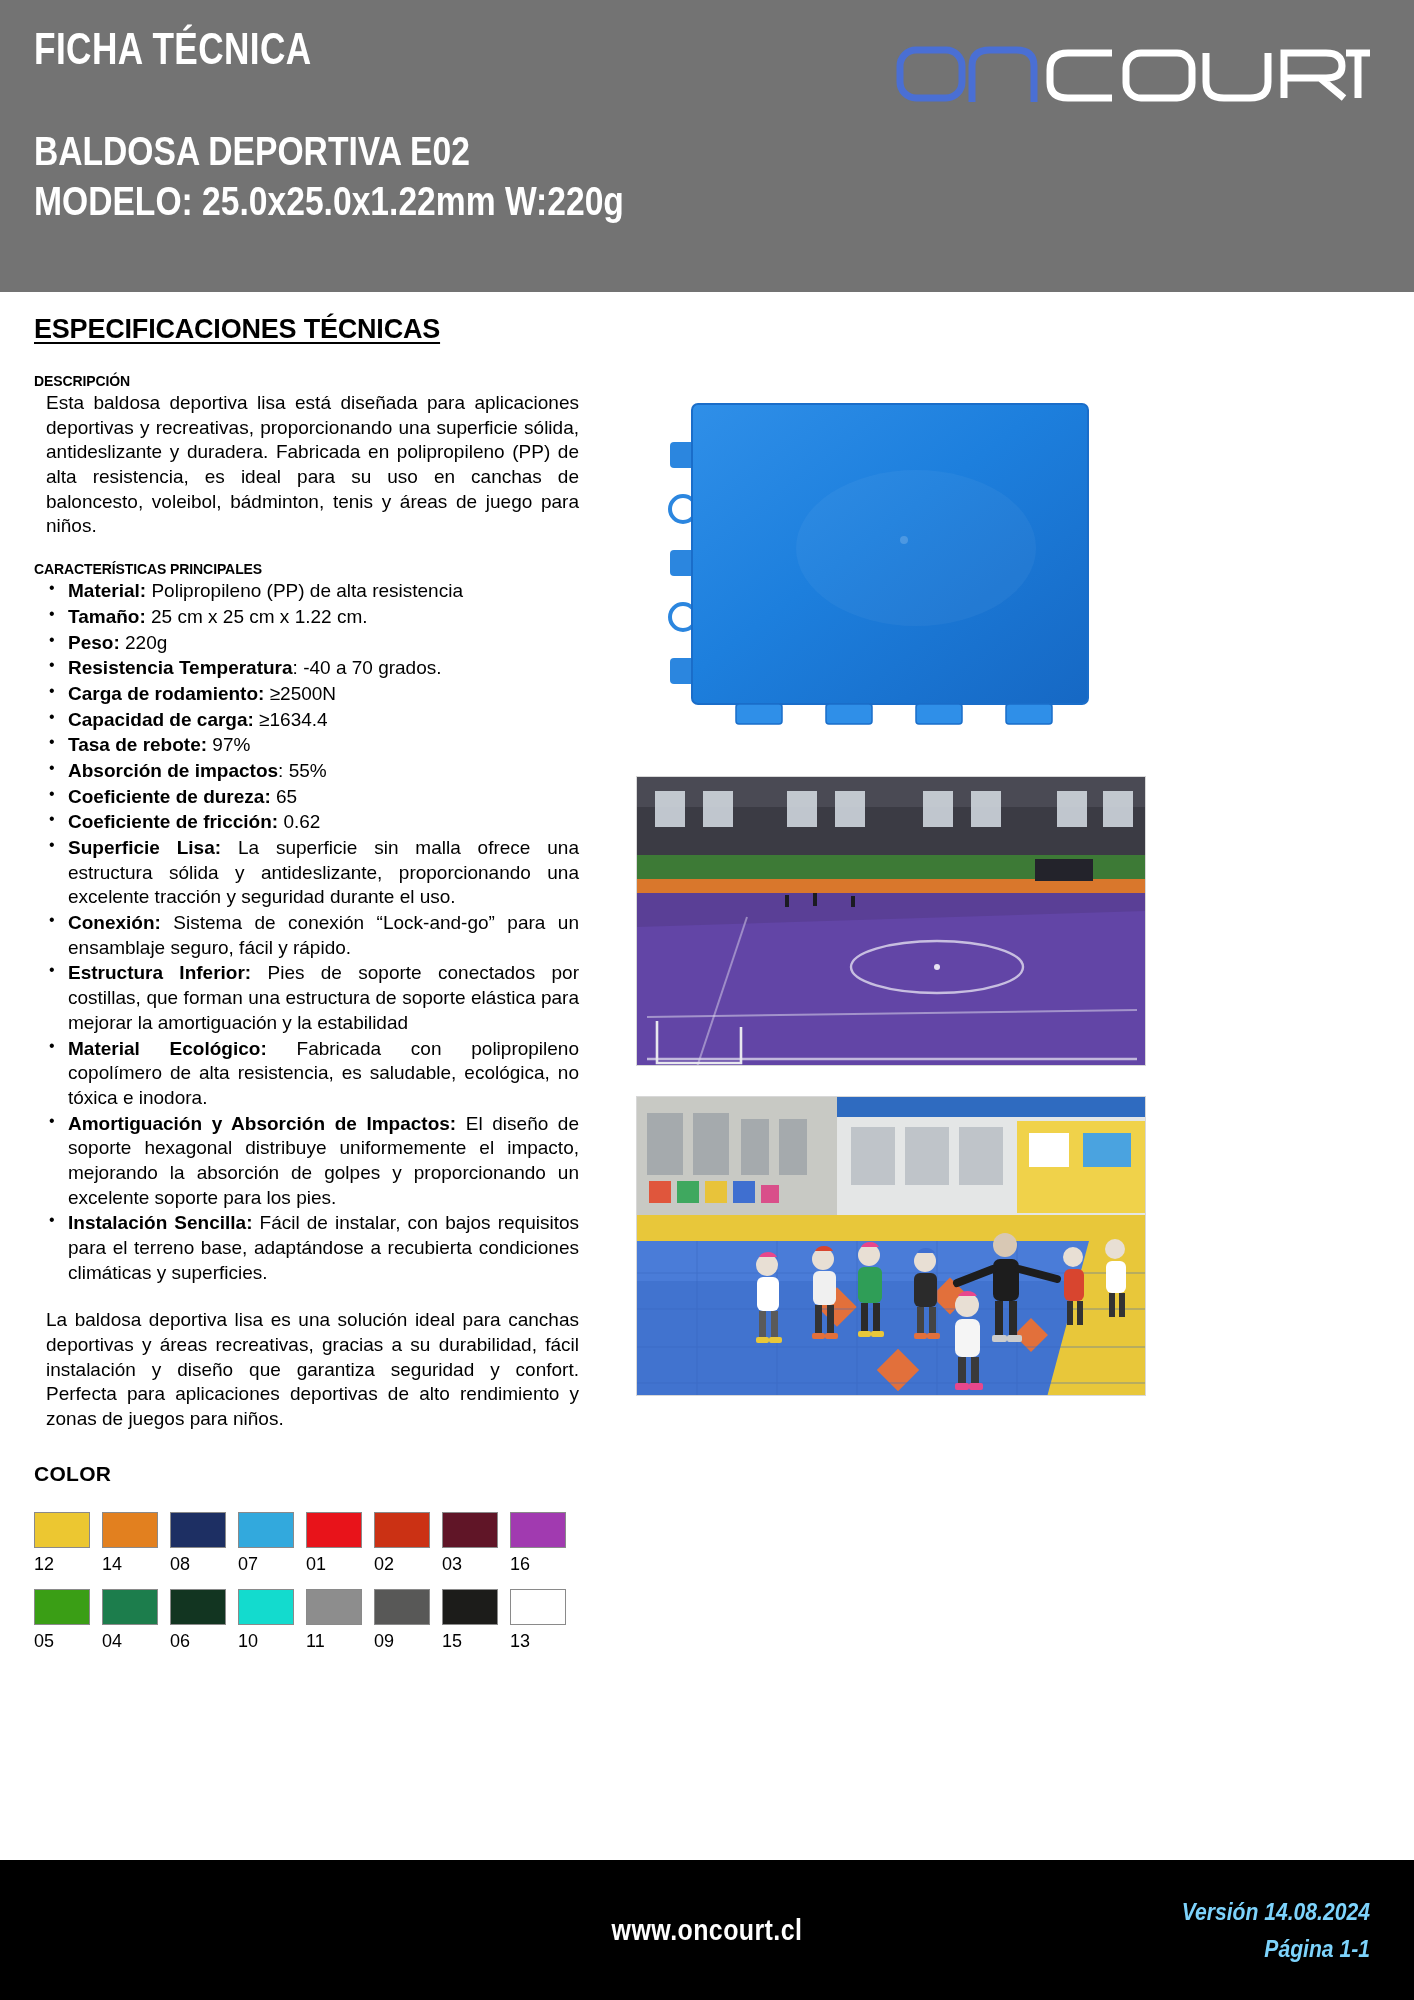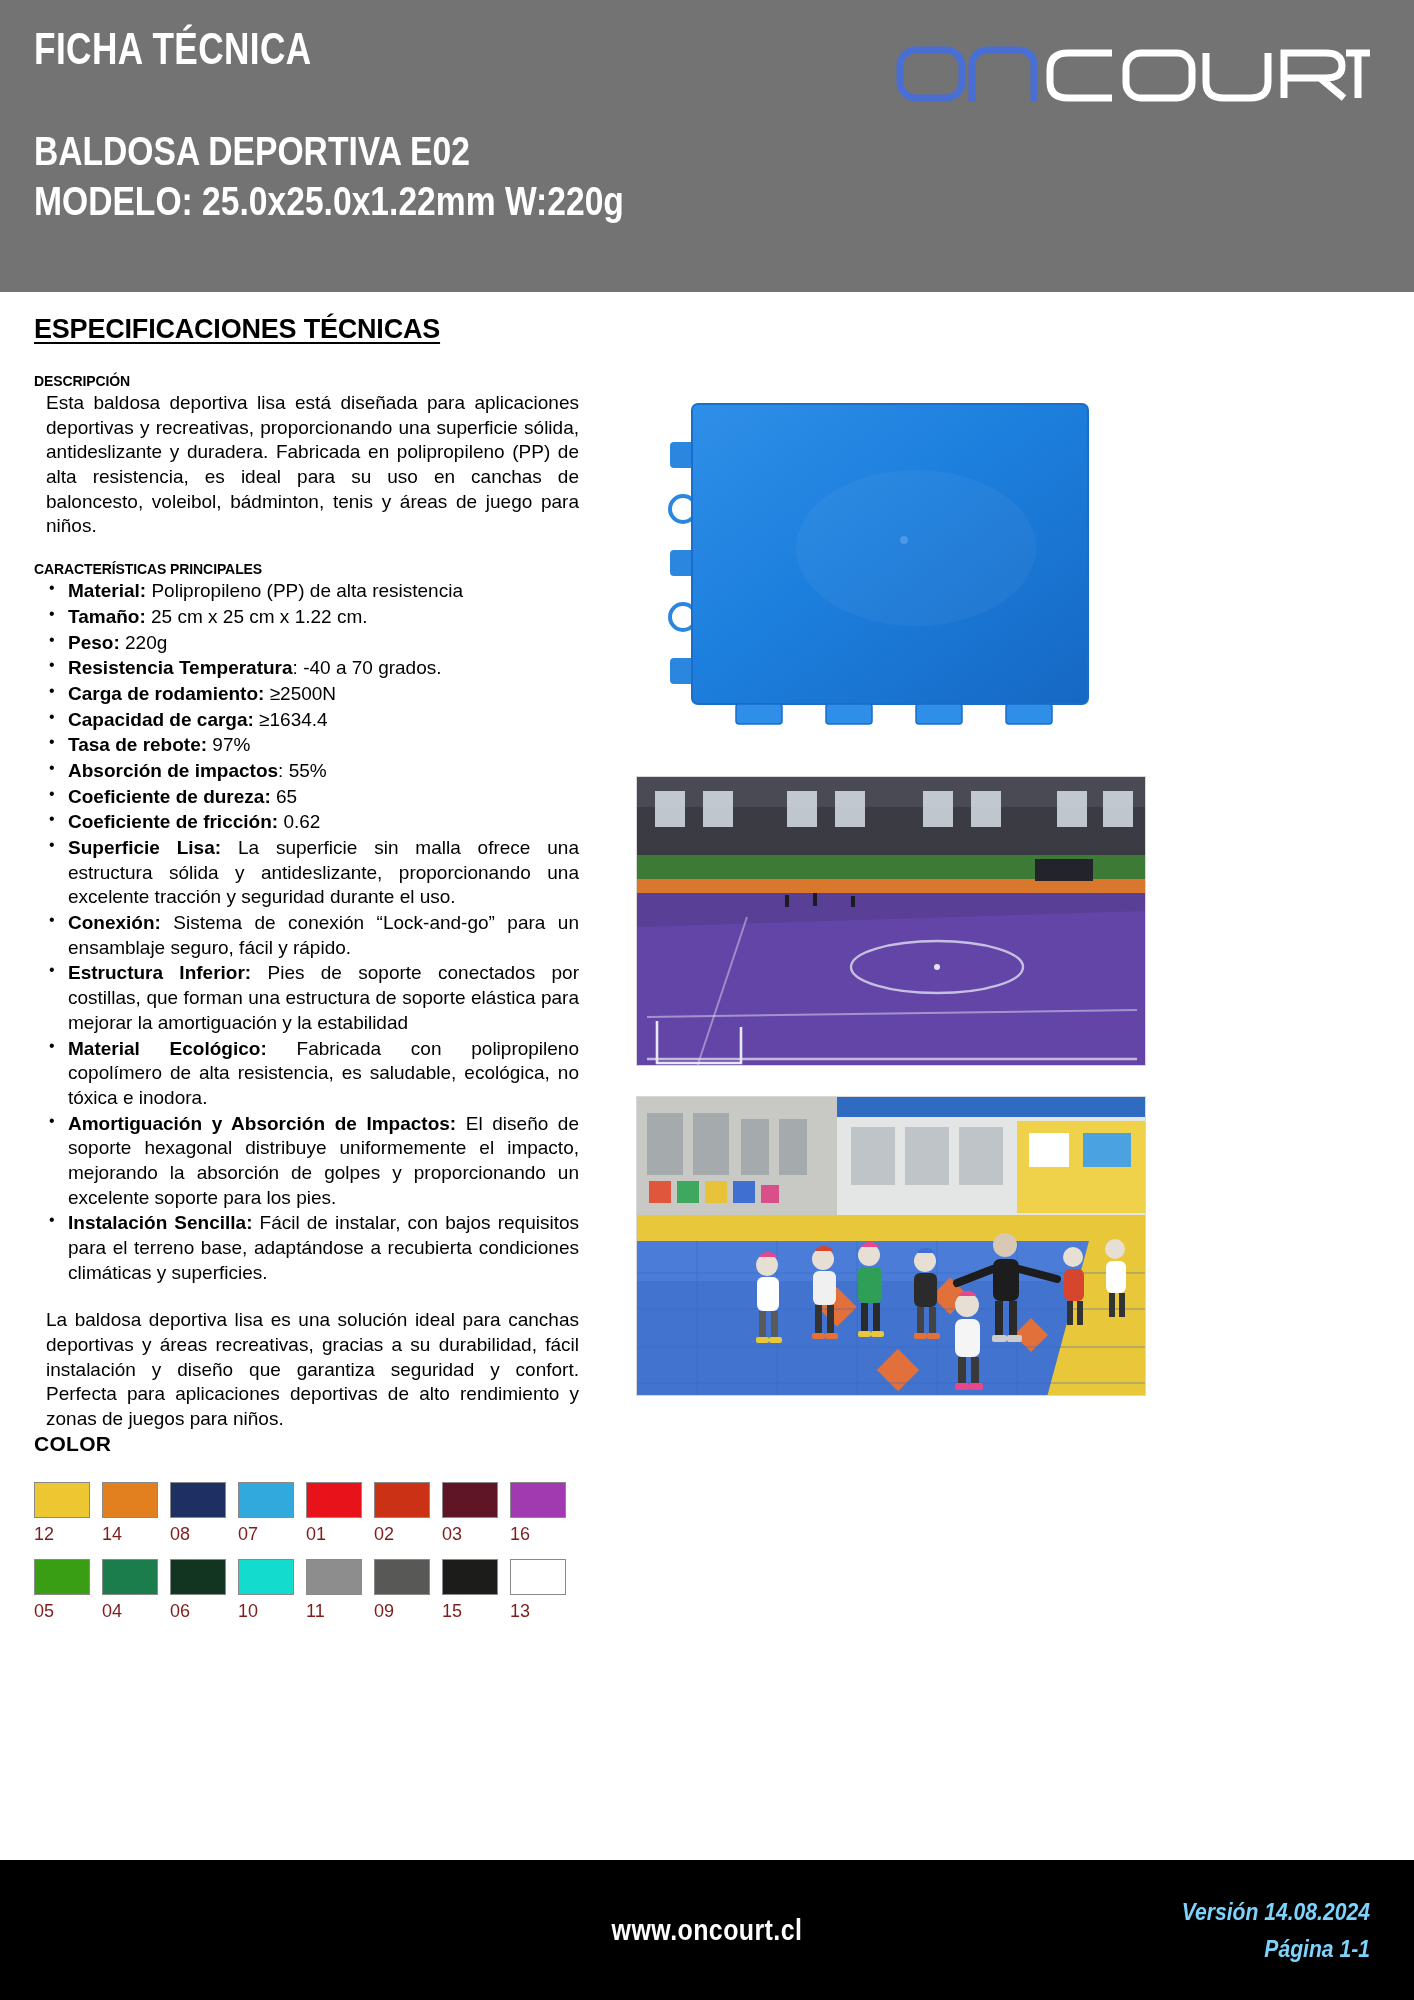--- a/index.html
+++ b/index.html
@@ -104,21 +104,21 @@
   ul.feat-list li::before {
     content: "\2022";
     position: absolute;
     left: 15px;
     top: -1px;
     font-size: 16px;
   }
   ul.feat-list li b { font-weight: bold; }
 
   
-  .color-section { }
+  .color-section { margin-top: 30px; }
   .color-heading {
     font-size: 21px;
     font-weight: bold;
     letter-spacing: 0.3px;
     margin-bottom: 26px;
   }
   .swatch-row {
     display: flex;
     gap: 0;
     margin-bottom: 4px;
@@ -126,21 +126,21 @@
   .swatch-cell { width: 68px; flex: none; }
   .swatch {
     width: 56px;
     height: 36px;
     border: 1px solid #8a8a8a;
   }
   .swatch-code {
     font-size: 18px;
     margin-top: 6px;
     margin-bottom: 10px;
-    color: #7f1d1d;
+    color: #000000;
   }
 
   
   .tile-photo {
     width: 450px;
     height: 360px;
     margin: 5px auto 0 auto;
     position: relative;
   }
   .court-photo {

